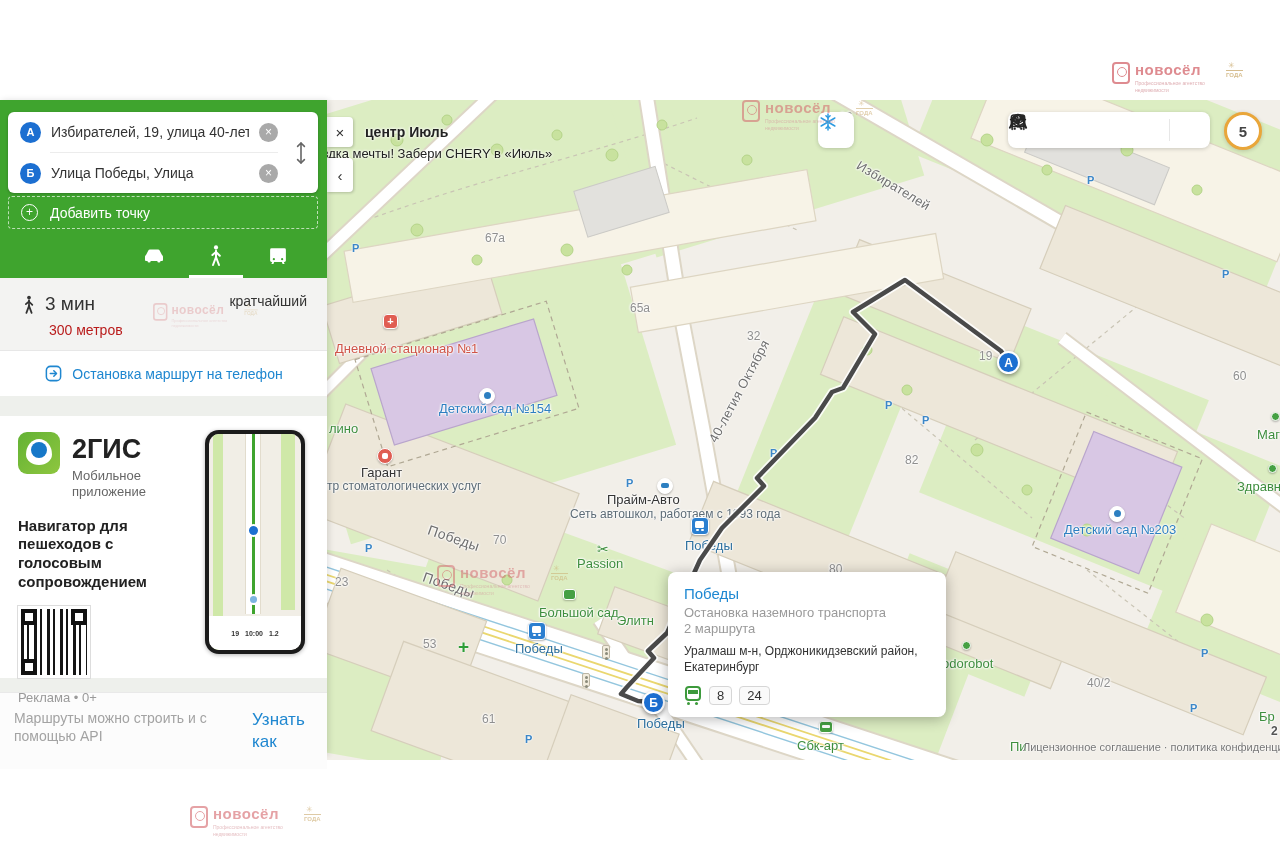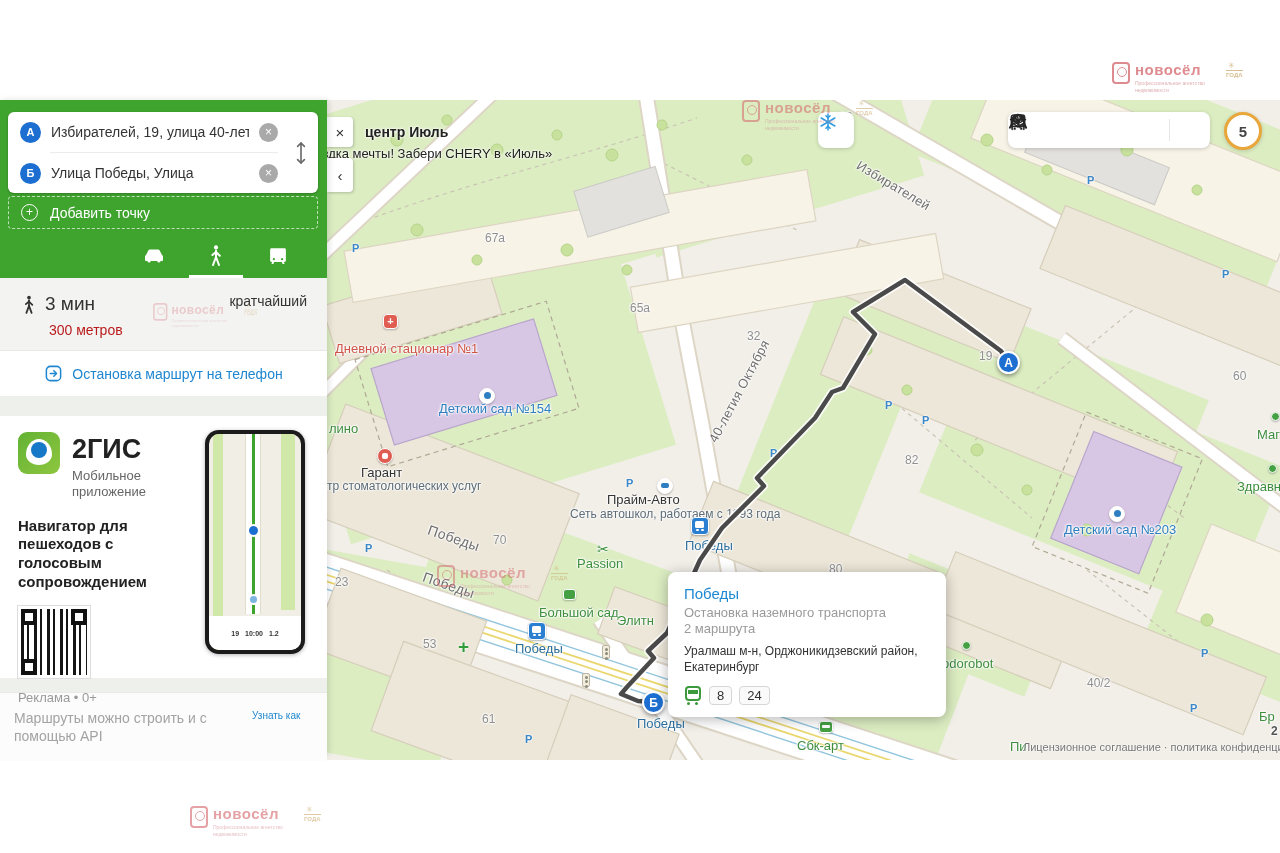--- a/index.html
+++ b/index.html
@@ -48,21 +48,21 @@
   .phone-screen .g1{position:absolute;left:4px;top:0;bottom:0;width:10px;background:#cfe8a8}
   .phone-screen .g2{position:absolute;right:6px;top:0;bottom:40px;width:14px;background:#cfe8a8}
   .phone-screen .road{position:absolute;left:36px;top:0;bottom:36px;width:16px;background:#fff;border-left:1px solid #e2dccd;border-right:1px solid #e2dccd}
   .phone-screen .rt{position:absolute;left:43px;top:0;bottom:36px;width:3px;background:#3fa42e}
   .phone-screen .dotb{position:absolute;left:38px;top:90px;width:13px;height:13px;border-radius:50%;background:#1c6fd1;border:2px solid #fff}
   .phone-screen .dotb2{position:absolute;left:39px;top:160px;width:11px;height:11px;border-radius:50%;background:#7db4e0;border:2px solid #fff}
   .phone-bar{position:absolute;left:0;right:0;bottom:0;height:34px;background:#fff;border-radius:0 0 10px 10px;font-size:6px;color:#333;display:flex;gap:6px;align-items:center;justify-content:center}
   .phone-bar b{font-size:7px}
   .api-row{background:#fcfcfc;border-top:1px solid #e9e9e9;margin-top:14px;padding:16px 14px;display:flex;gap:10px}
   .api-note{font-size:14px;color:#a3a3a3;width:228px;line-height:1.3}
-  .api-link{font-size:10px;color:#1f87d0;width:60px;line-height:1.3;cursor:pointer}
+  .api-link{font-size:17px;color:#1f87d0;width:60px;line-height:1.3;cursor:pointer}
 
   
   .map{position:absolute;left:327px;top:100px;width:953px;height:660px;background:#f2efe9;overflow:hidden;z-index:10}
   .map svg{position:absolute;left:0;top:0}
   .ml{position:absolute;white-space:nowrap;font-size:13px;z-index:6;text-shadow:0 0 2px #fff,0 0 2px #fff,0 0 3px #fff,0 0 3px #fff}
   .lb-street{color:#6e6e6e;letter-spacing:.4px}
   .lb-green{color:#3e8e3e}
   .lb-blue{color:#2d7fc1}
   .lb-stop{color:#2c6f9e}
   .lb-red{color:#cf5448}

